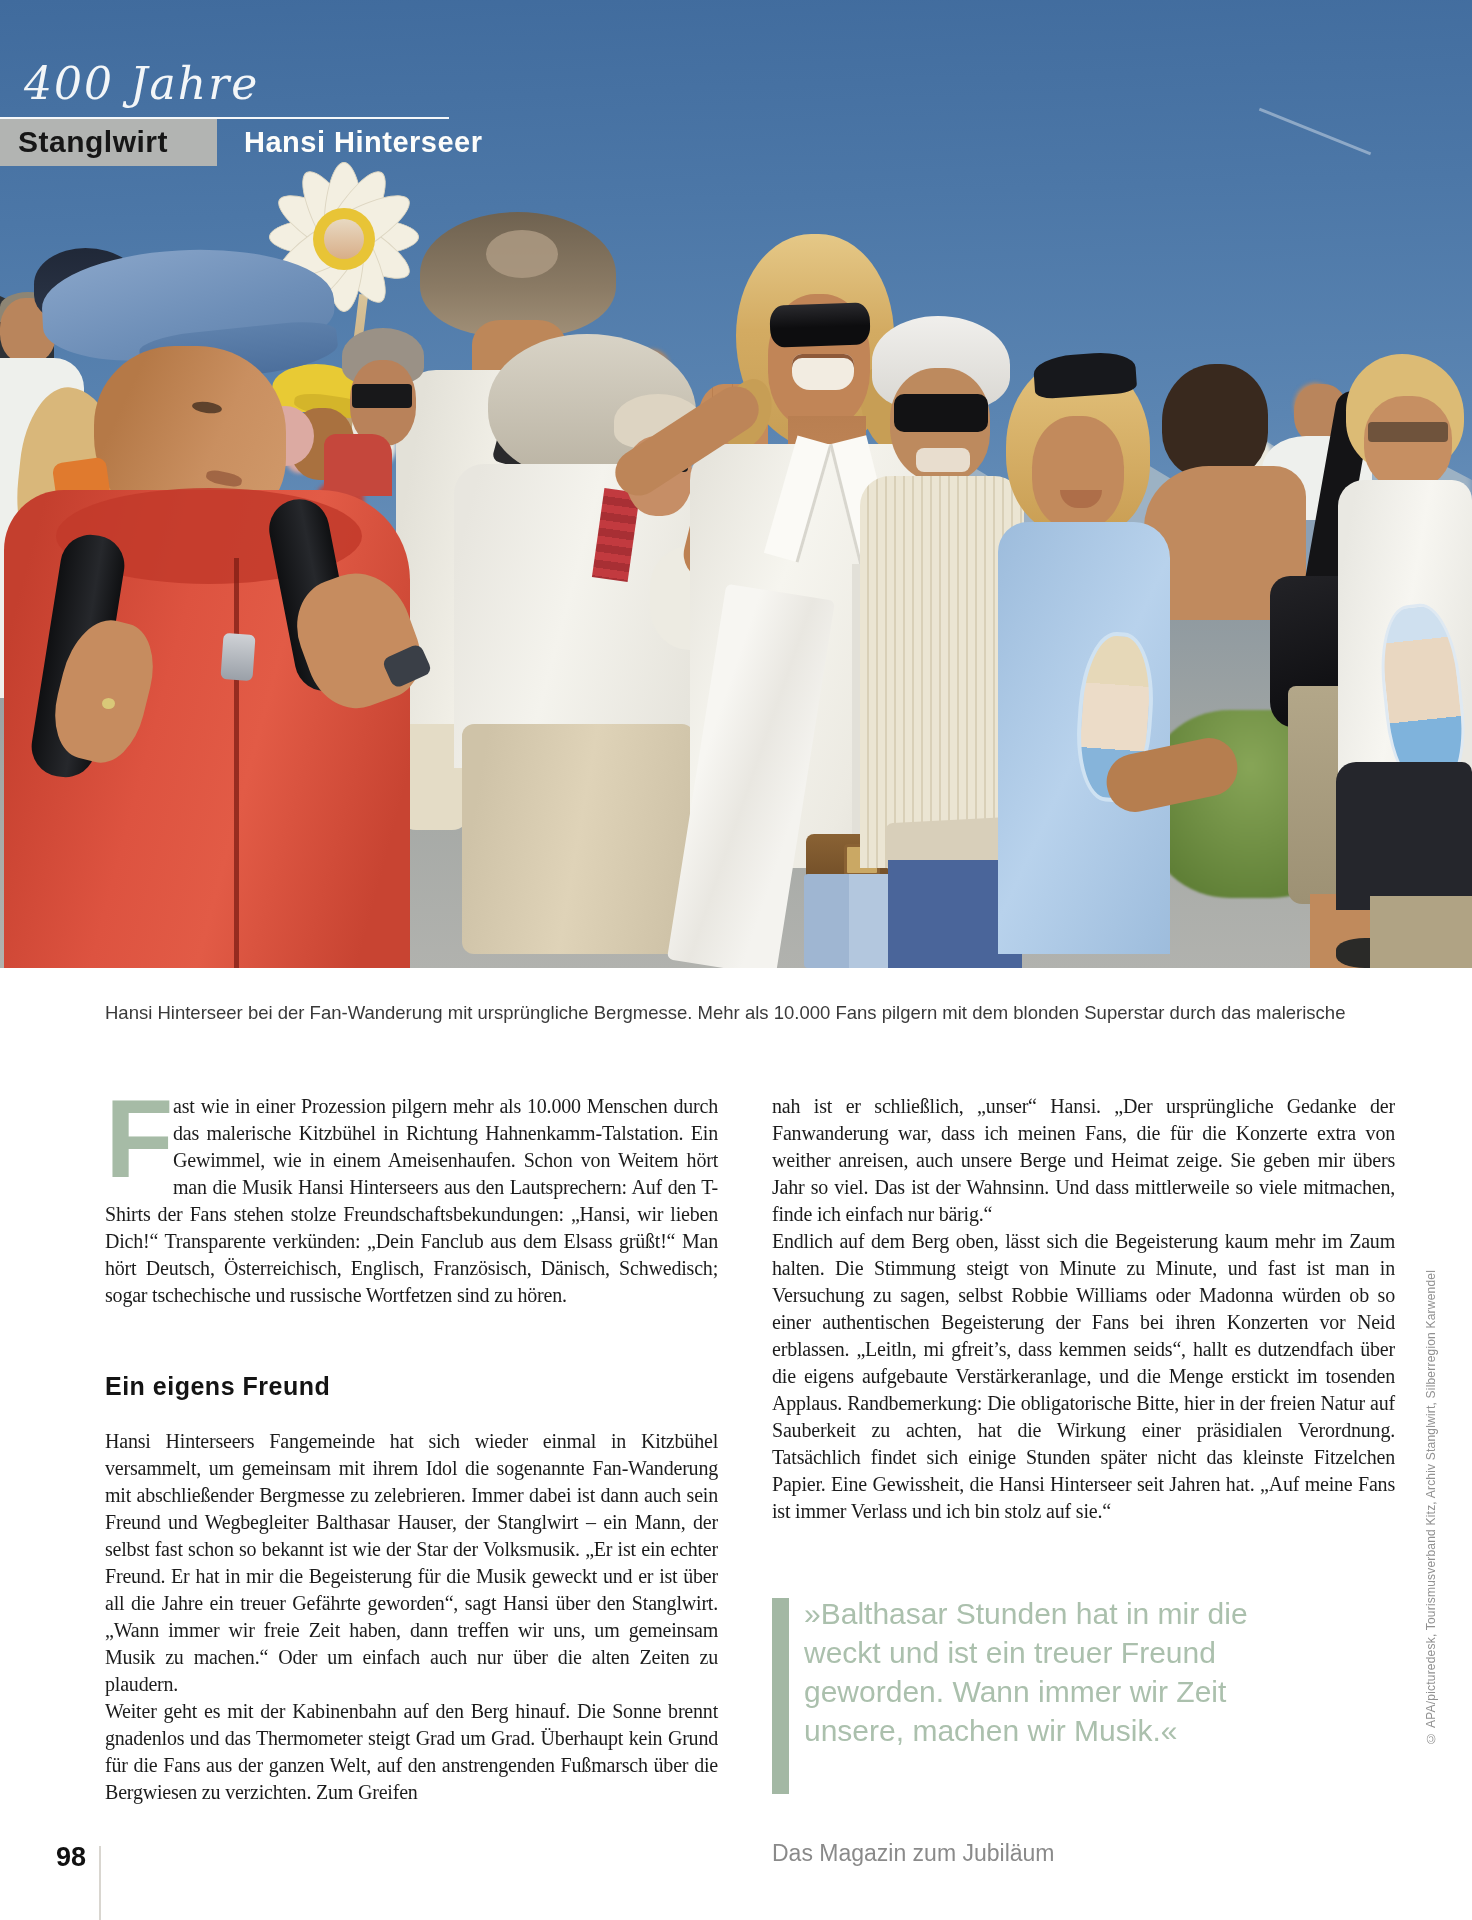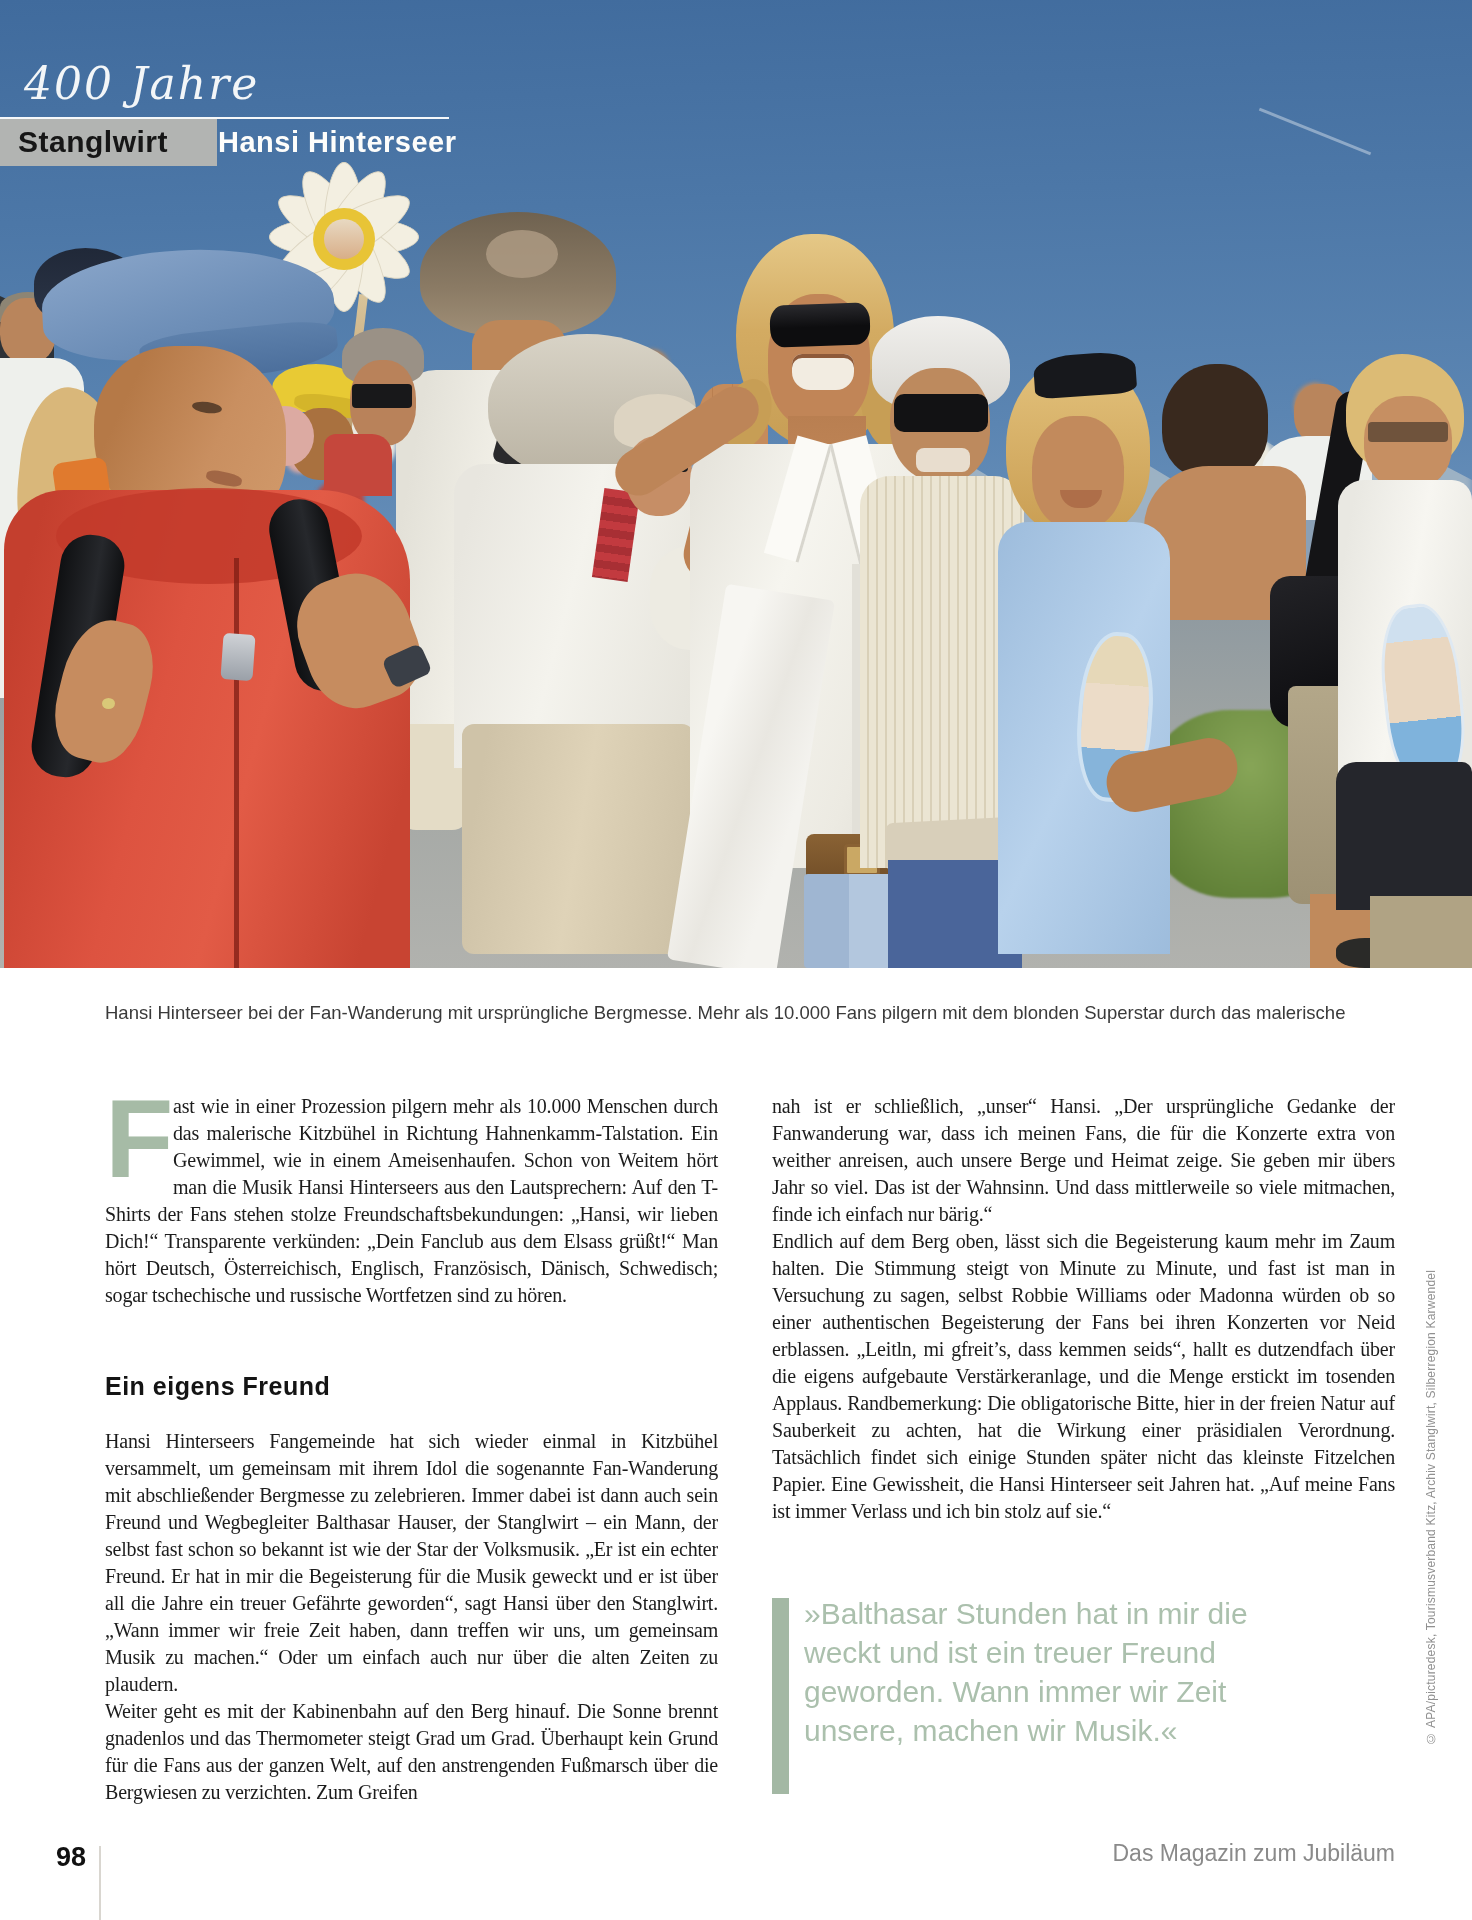--- a/index.html
+++ b/index.html
@@ -207,21 +207,21 @@
   .f-handL{left:60px;top:620px;width:88px;height:142px;background:#c68c5f;border-radius:45% 40% 40% 40%;transform:rotate(14deg);}
   .f-ring{left:102px;top:698px;width:13px;height:11px;background:#d9c878;border-radius:50%;}
 
   
   .hdr-script{position:absolute;left:24px;top:62px;font-family:"DejaVu Serif","Liberation Serif",serif;
     font-style:italic;font-size:44px;color:#f3f6f8;letter-spacing:2px;line-height:1;}
   .hdr-line{position:absolute;left:0;top:117px;width:449px;height:2px;background:rgba(255,255,255,.95);}
   .hdr-box{position:absolute;left:0;top:119px;width:217px;height:47px;background:#b2b4b2;}
   .hdr-brand{position:absolute;left:18px;top:0;height:33px;line-height:46px;font-size:30px;font-weight:700;
     color:#161616;letter-spacing:.5px;}
-  .hdr-article{position:absolute;left:218px;top:119px;height:47px;line-height:46px;font-size:29px;font-weight:700;
+  .hdr-article{position:absolute;left:244px;top:119px;height:47px;line-height:46px;font-size:29px;font-weight:700;
     color:#fdfdfb;letter-spacing:.5px;}
 
   
   .caption{position:absolute;left:105px;top:995px;width:1300px;font-size:18.5px;line-height:36px;color:#3a3a3a;}
   .caption div{white-space:nowrap;}
 
   
   .bodytext{font-family:"Liberation Serif","DejaVu Serif",serif;font-size:20px;line-height:27px;
     color:#1c1c1c;text-align:justify;letter-spacing:-0.2px;}
   .bodytext p{margin:0;}
@@ -235,21 +235,21 @@
   
   .quote-bar{position:absolute;left:772px;top:1598px;width:17px;height:196px;background:#a3b8a4;}
   .quote{position:absolute;left:804px;top:1594px;width:580px;font-size:30px;line-height:39px;color:#abc0ad;}
   .quote div{white-space:nowrap;}
 
   
   .credits{position:absolute;left:1424px;top:1245px;height:500px;width:22px;
     writing-mode:vertical-rl;transform:rotate(180deg);font-size:12px;color:#909090;white-space:nowrap;letter-spacing:.2px;}
   .pagenum{position:absolute;left:56px;top:1842px;font-size:27px;font-weight:700;color:#111111;}
   .foot-rule{position:absolute;left:99px;top:1846px;width:2px;height:74px;background:#d9d6d0;}
-  .foot-mag{position:absolute;left:772px;top:1840px;width:623px;text-align:right;font-size:23px;color:#8a8a8a;}
+  .foot-mag{position:absolute;left:772px;top:1840px;width:623px;font-size:23px;color:#8a8a8a;}
 </style>
 </head>
 <body>
 
 <div class="page">
 
   <div class="photo">
     <div class="sky"></div>
     <div class="contrail"></div>
     <div class="mtn-far"></div>

